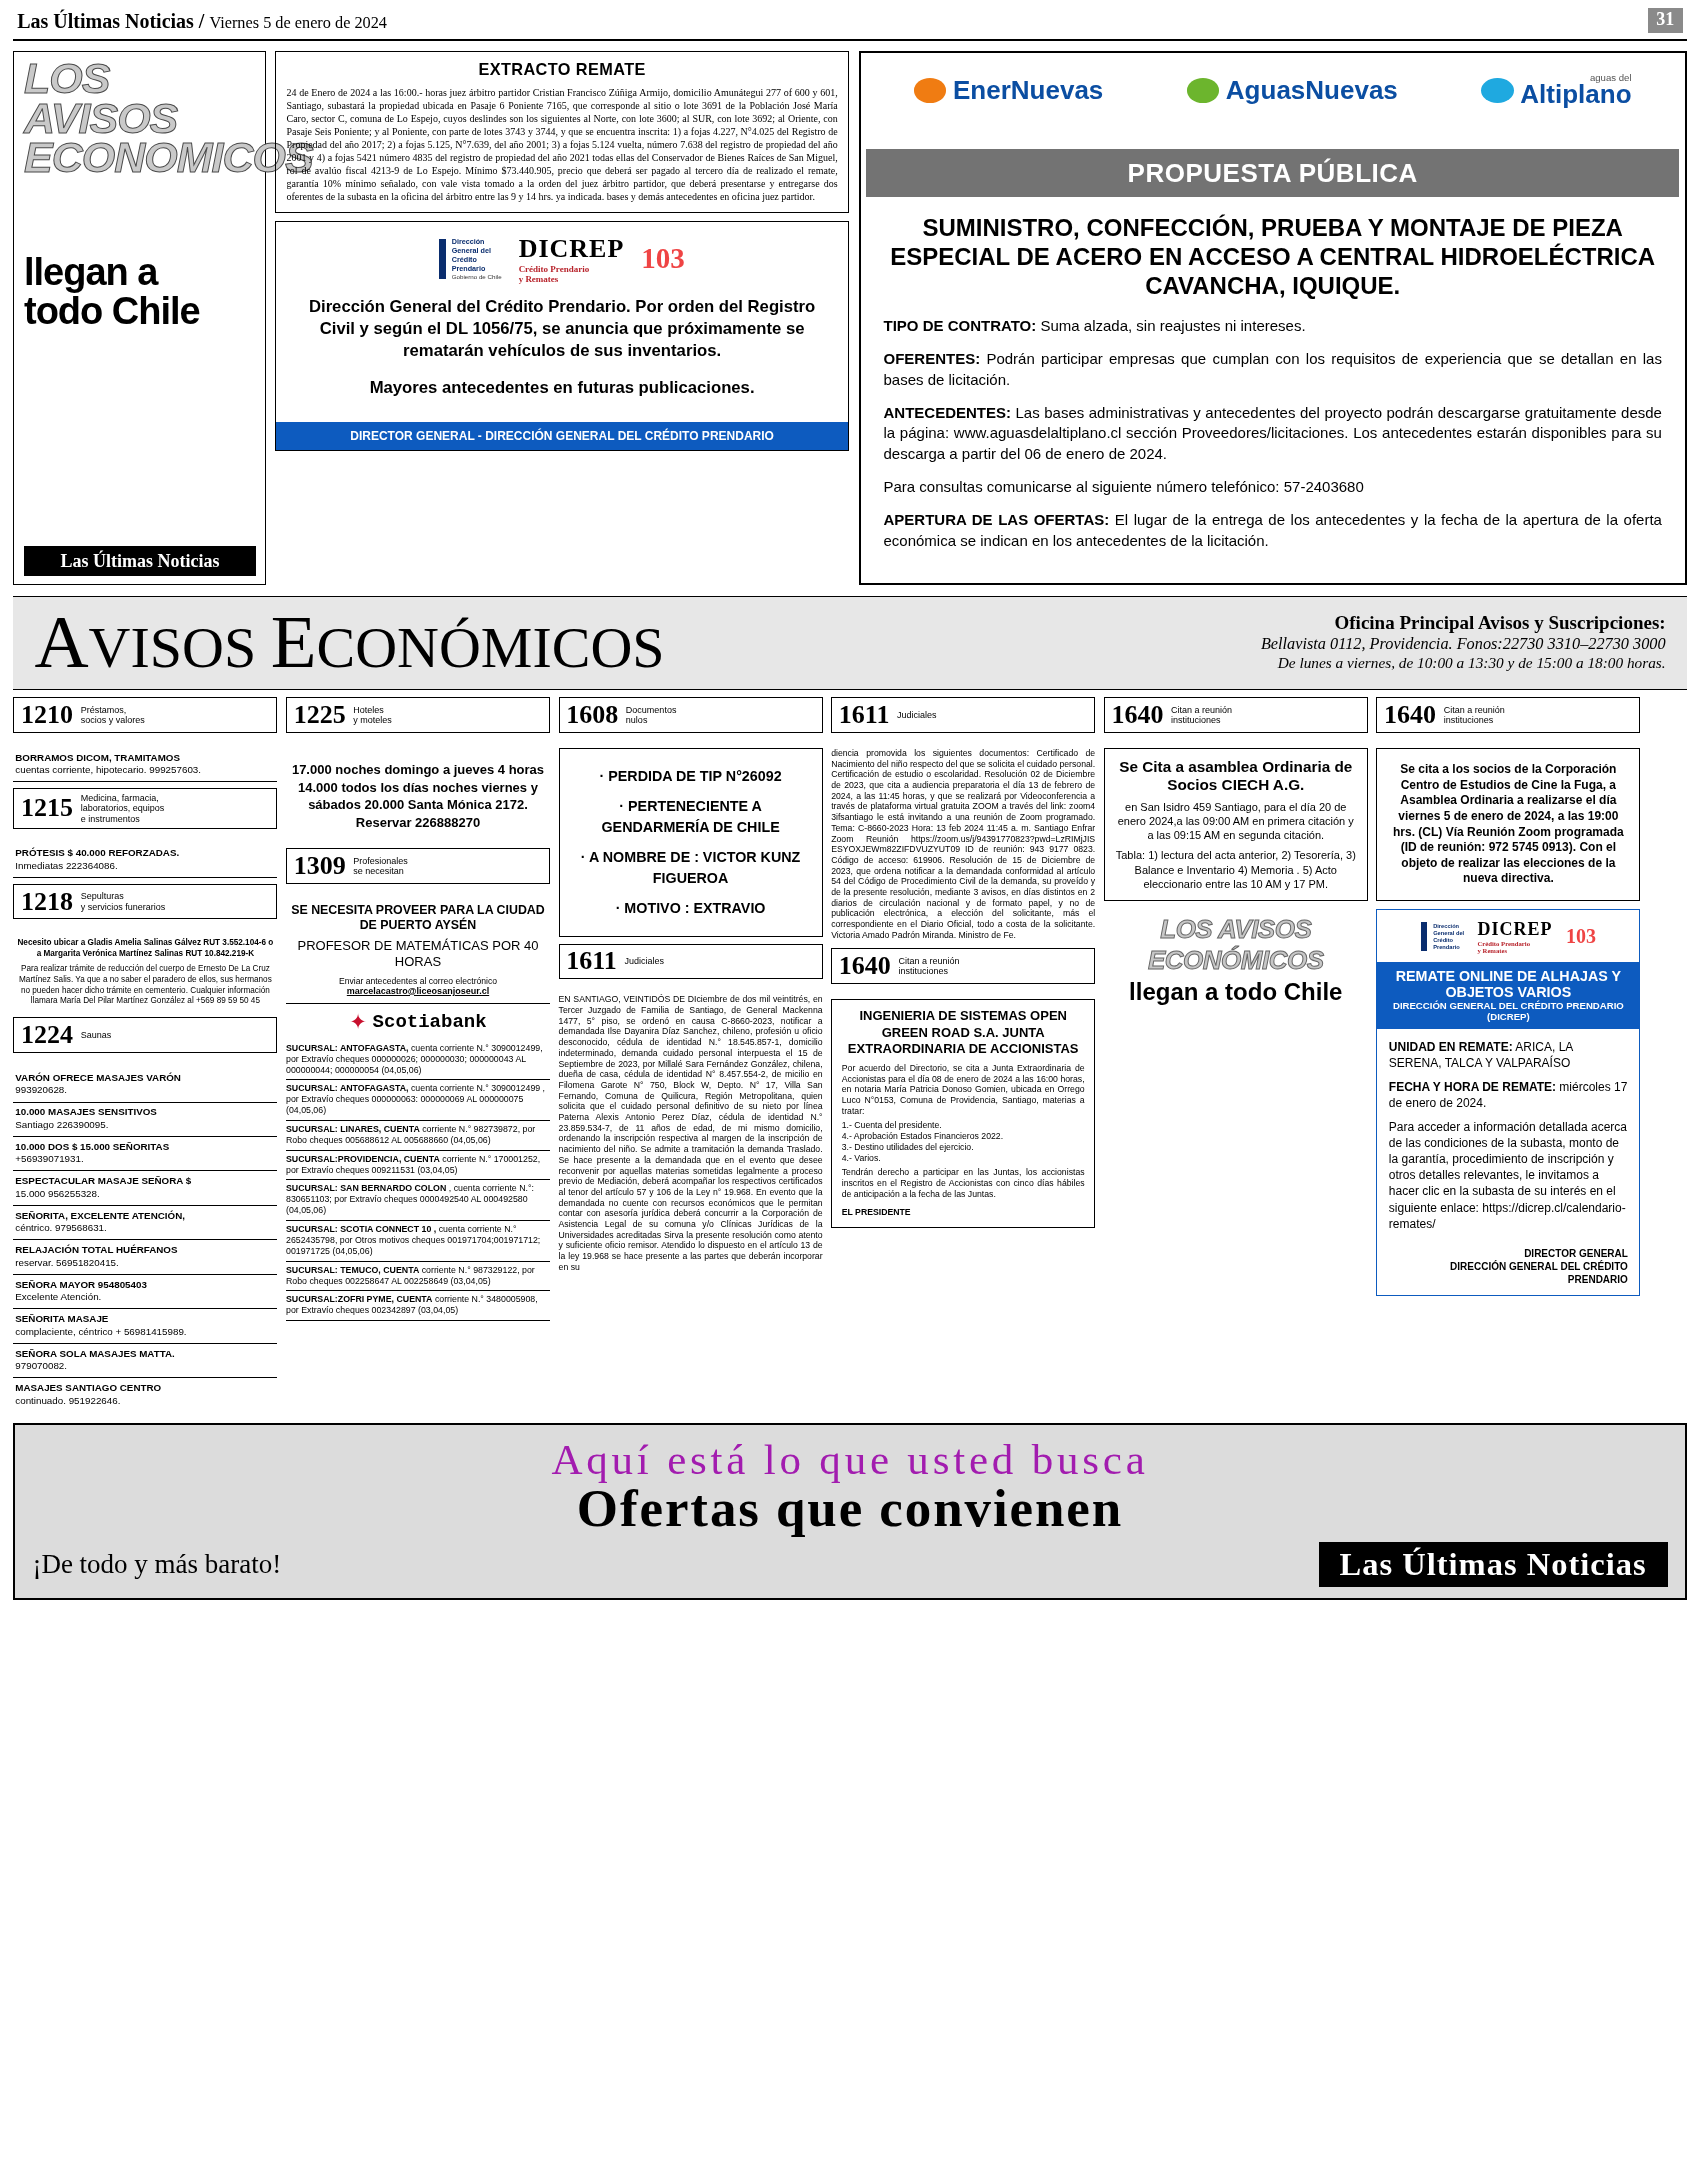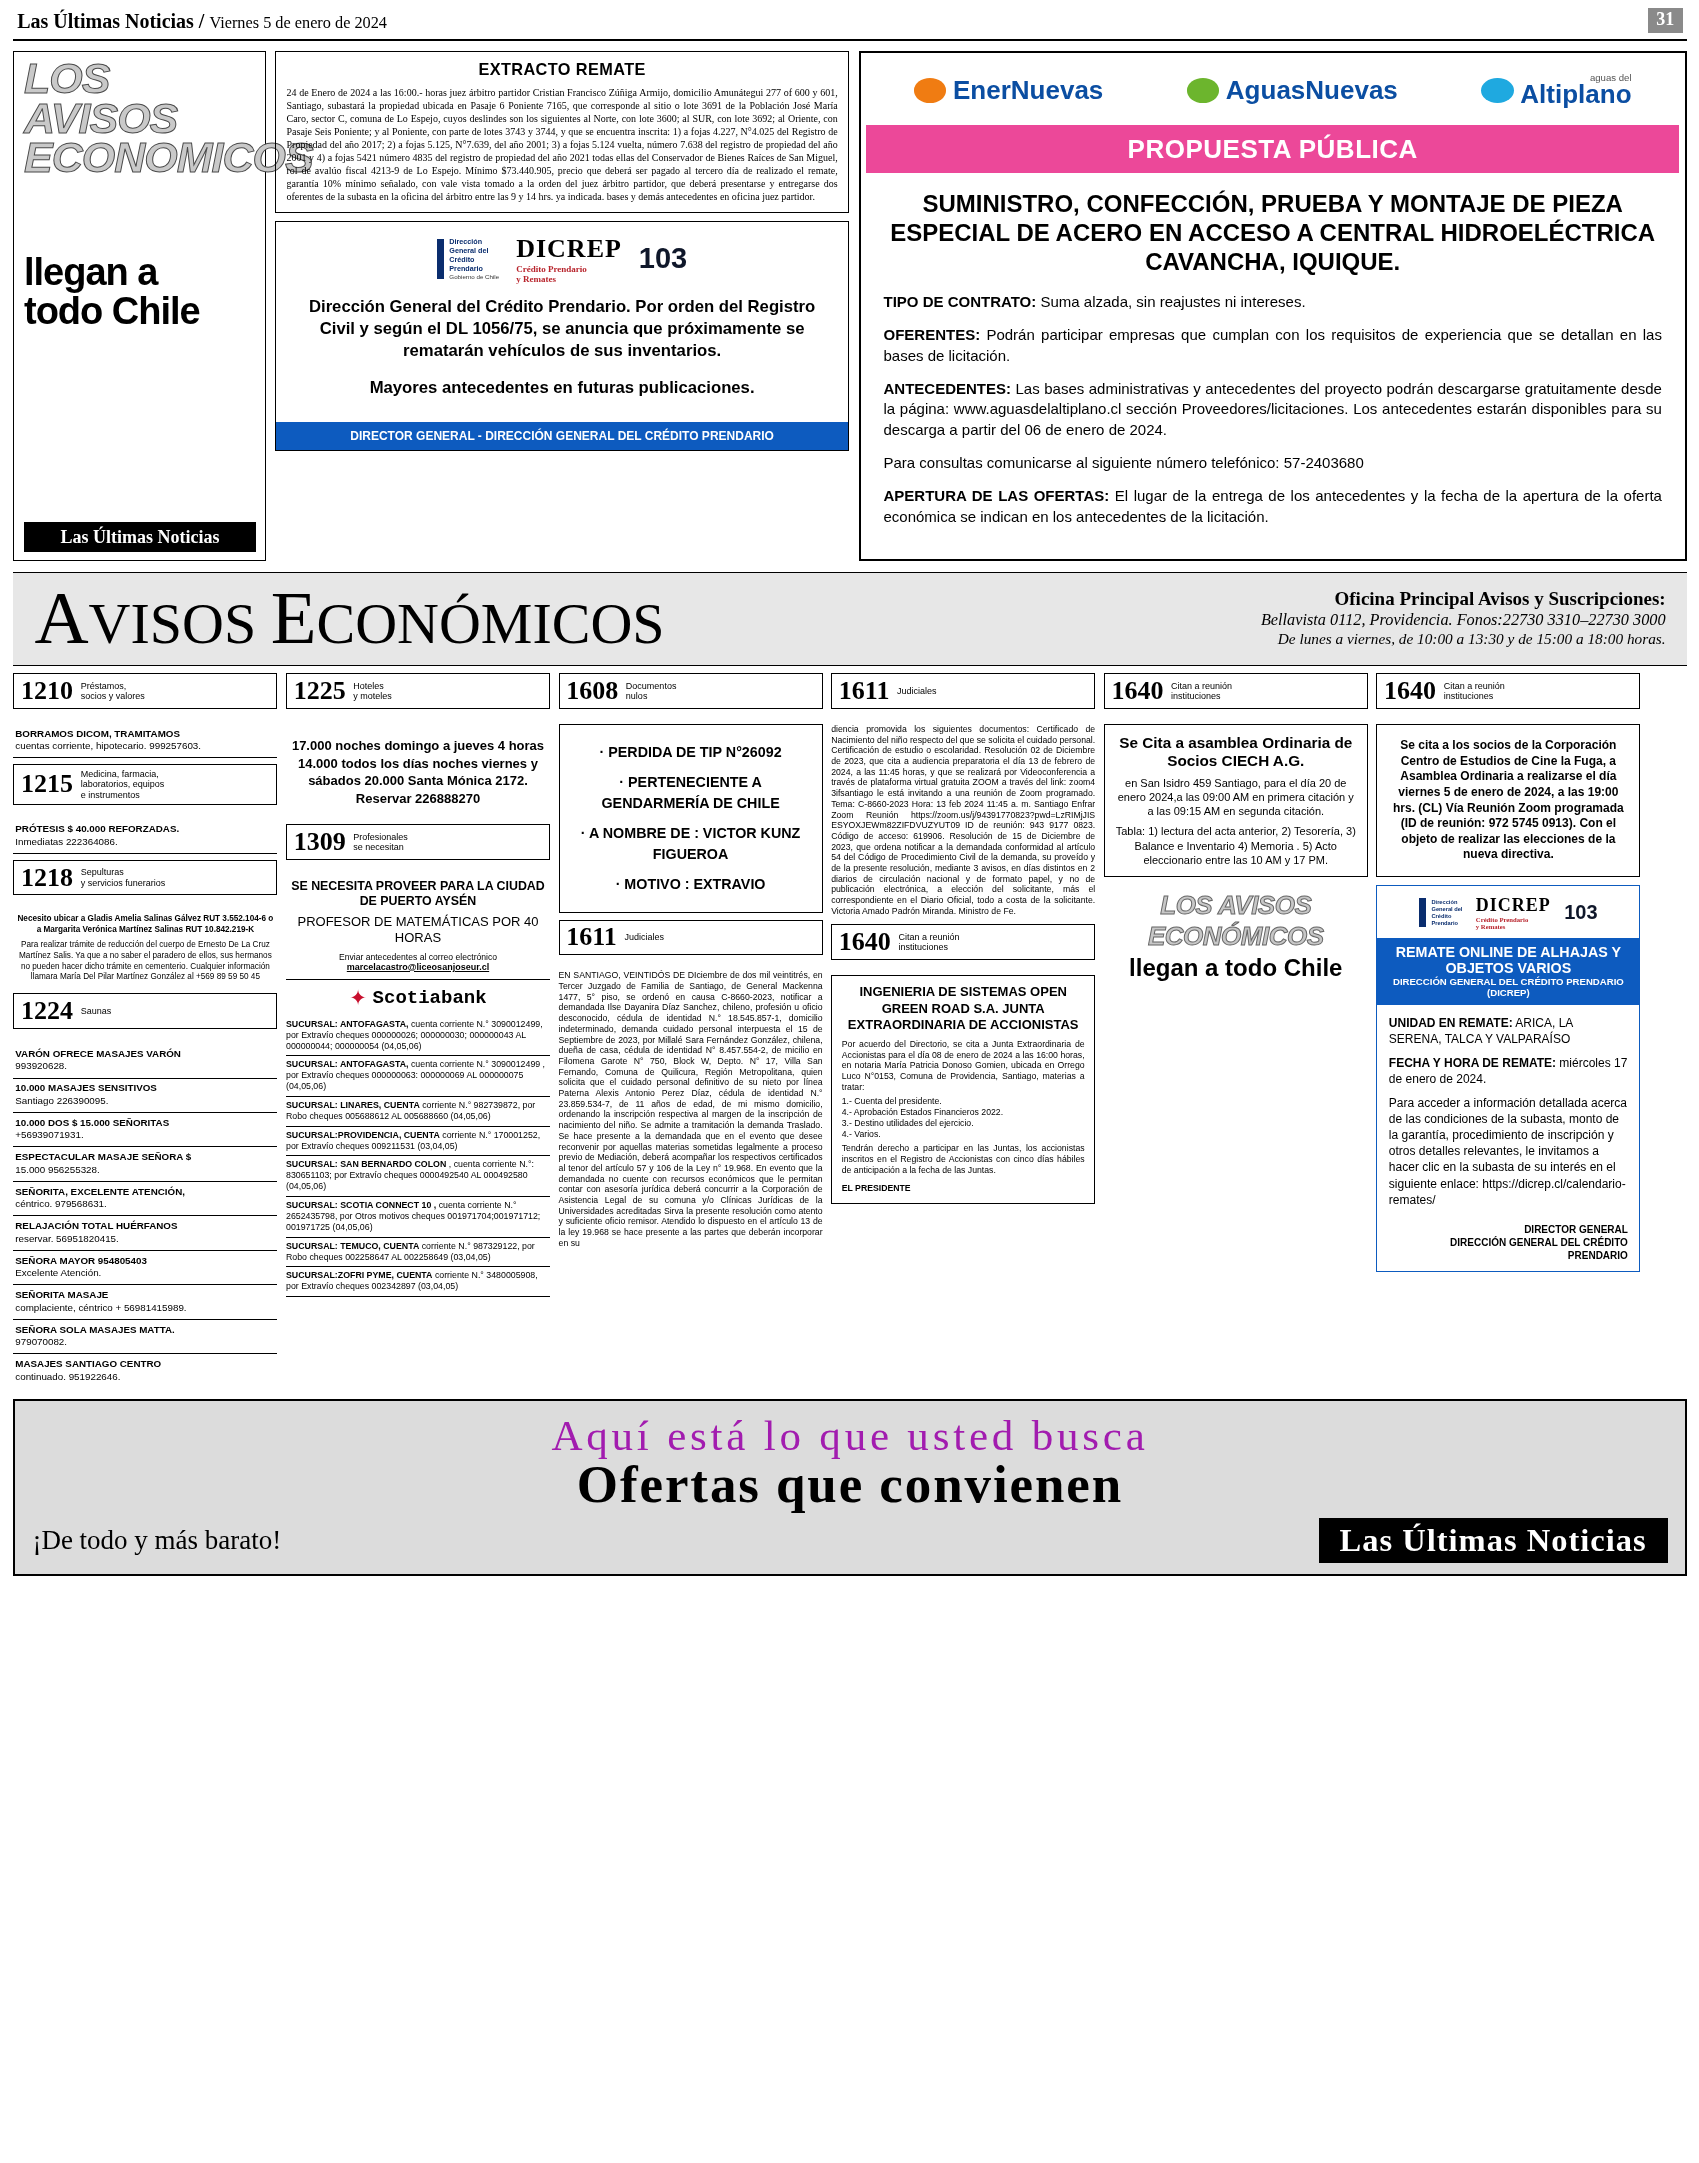--- a/index.html
+++ b/index.html
@@ -62,38 +62,38 @@
   .dicrep-inner { padding:11.5px 13.4px 9.6px 13.4px; }
   .dicrep-logos { display:flex; align-items:center; justify-content:center; gap:17px; margin-bottom:11.5px; }
   .gob-logo { display:flex; align-items:center; gap:5.7px; }
   .gob-bar { width:6.7px; height:40px; background:#0a2d6e; }
   .gob-txt { font-size:7.2px; line-height:1.25; font-weight:bold; color:#0a2d6e; }
   .gob-txt .sub { font-weight:normal; font-size:6.2px; color:#333; }
   .dicrep-word { font-family:"Liberation Serif", serif; }
   .dicrep-word .d1 { font-size:26px; font-weight:bold; letter-spacing:1px; }
   .dicrep-word .d2 { font-size:9px; color:#b8242c; font-weight:bold; line-height:1.15; }
   .circle103 { display:flex; align-items:center; }
-  .circle103 .n1 { font-size:29px; font-weight:bold; color:#0f172a; font-family:Liberation Sans, sans-serif;}
+  .circle103 .n1 { font-size:29px; font-weight:bold; color:#ef4444; font-family:Liberation Serif, serif;}
   .dicrep-text { text-align:center; font-size:16.7px; line-height:1.32; font-weight:bold; }
   .dicrep-foot {
     background:#0d5bbf; color:#fff; text-align:center; font-size:12px;
     font-weight:bold; padding:6.7px 3.8px; margin-top:13.4px;
   }
 
   
   .brands { display:flex; align-items:center; justify-content:space-around; padding:13.4px 5.7px 15.3px 5.7px; }
   .brand { display:flex; align-items:center; gap:6.7px; }
   .brand .swoosh { width:32.5px; height:25px; border-radius:50%; }
   .brand .btxt { font-size:26px; font-weight:bold; font-family:"Liberation Sans", sans-serif; }
   .brand .btxt .b2 { color:#0b4ea2; }
   .brand .btxt .b1 { color:#0b4ea2; }
   .brand small { display:block; font-size:9.6px; font-weight:normal; color:#555; text-align:right; margin-bottom:-3.8px;}
   .pp-head {
-    background:#ec4899; color:#fff; text-align:center; font-size:26px; font-weight:bold;
-    padding:8.6px; letter-spacing:0.5px;
+    background:#737373; color:#fff; text-align:center; font-size:26px; font-weight:bold;
+    padding:8.6px; letter-spacing:0.5px;margin-top:24px;
   }
   .pp-body { padding:15.3px 17px 13.4px 17px; }
   .pp-title {
     text-align:center; font-size:24px; font-weight:bold; line-height:1.22; margin-bottom:15.3px;
   }
   .pp-p { font-size:15px; line-height:1.38; text-align:justify; margin:0 0 12.4px 0; }
   .pp-p b { font-weight:bold; }
 
   
   .avisos-banner {

